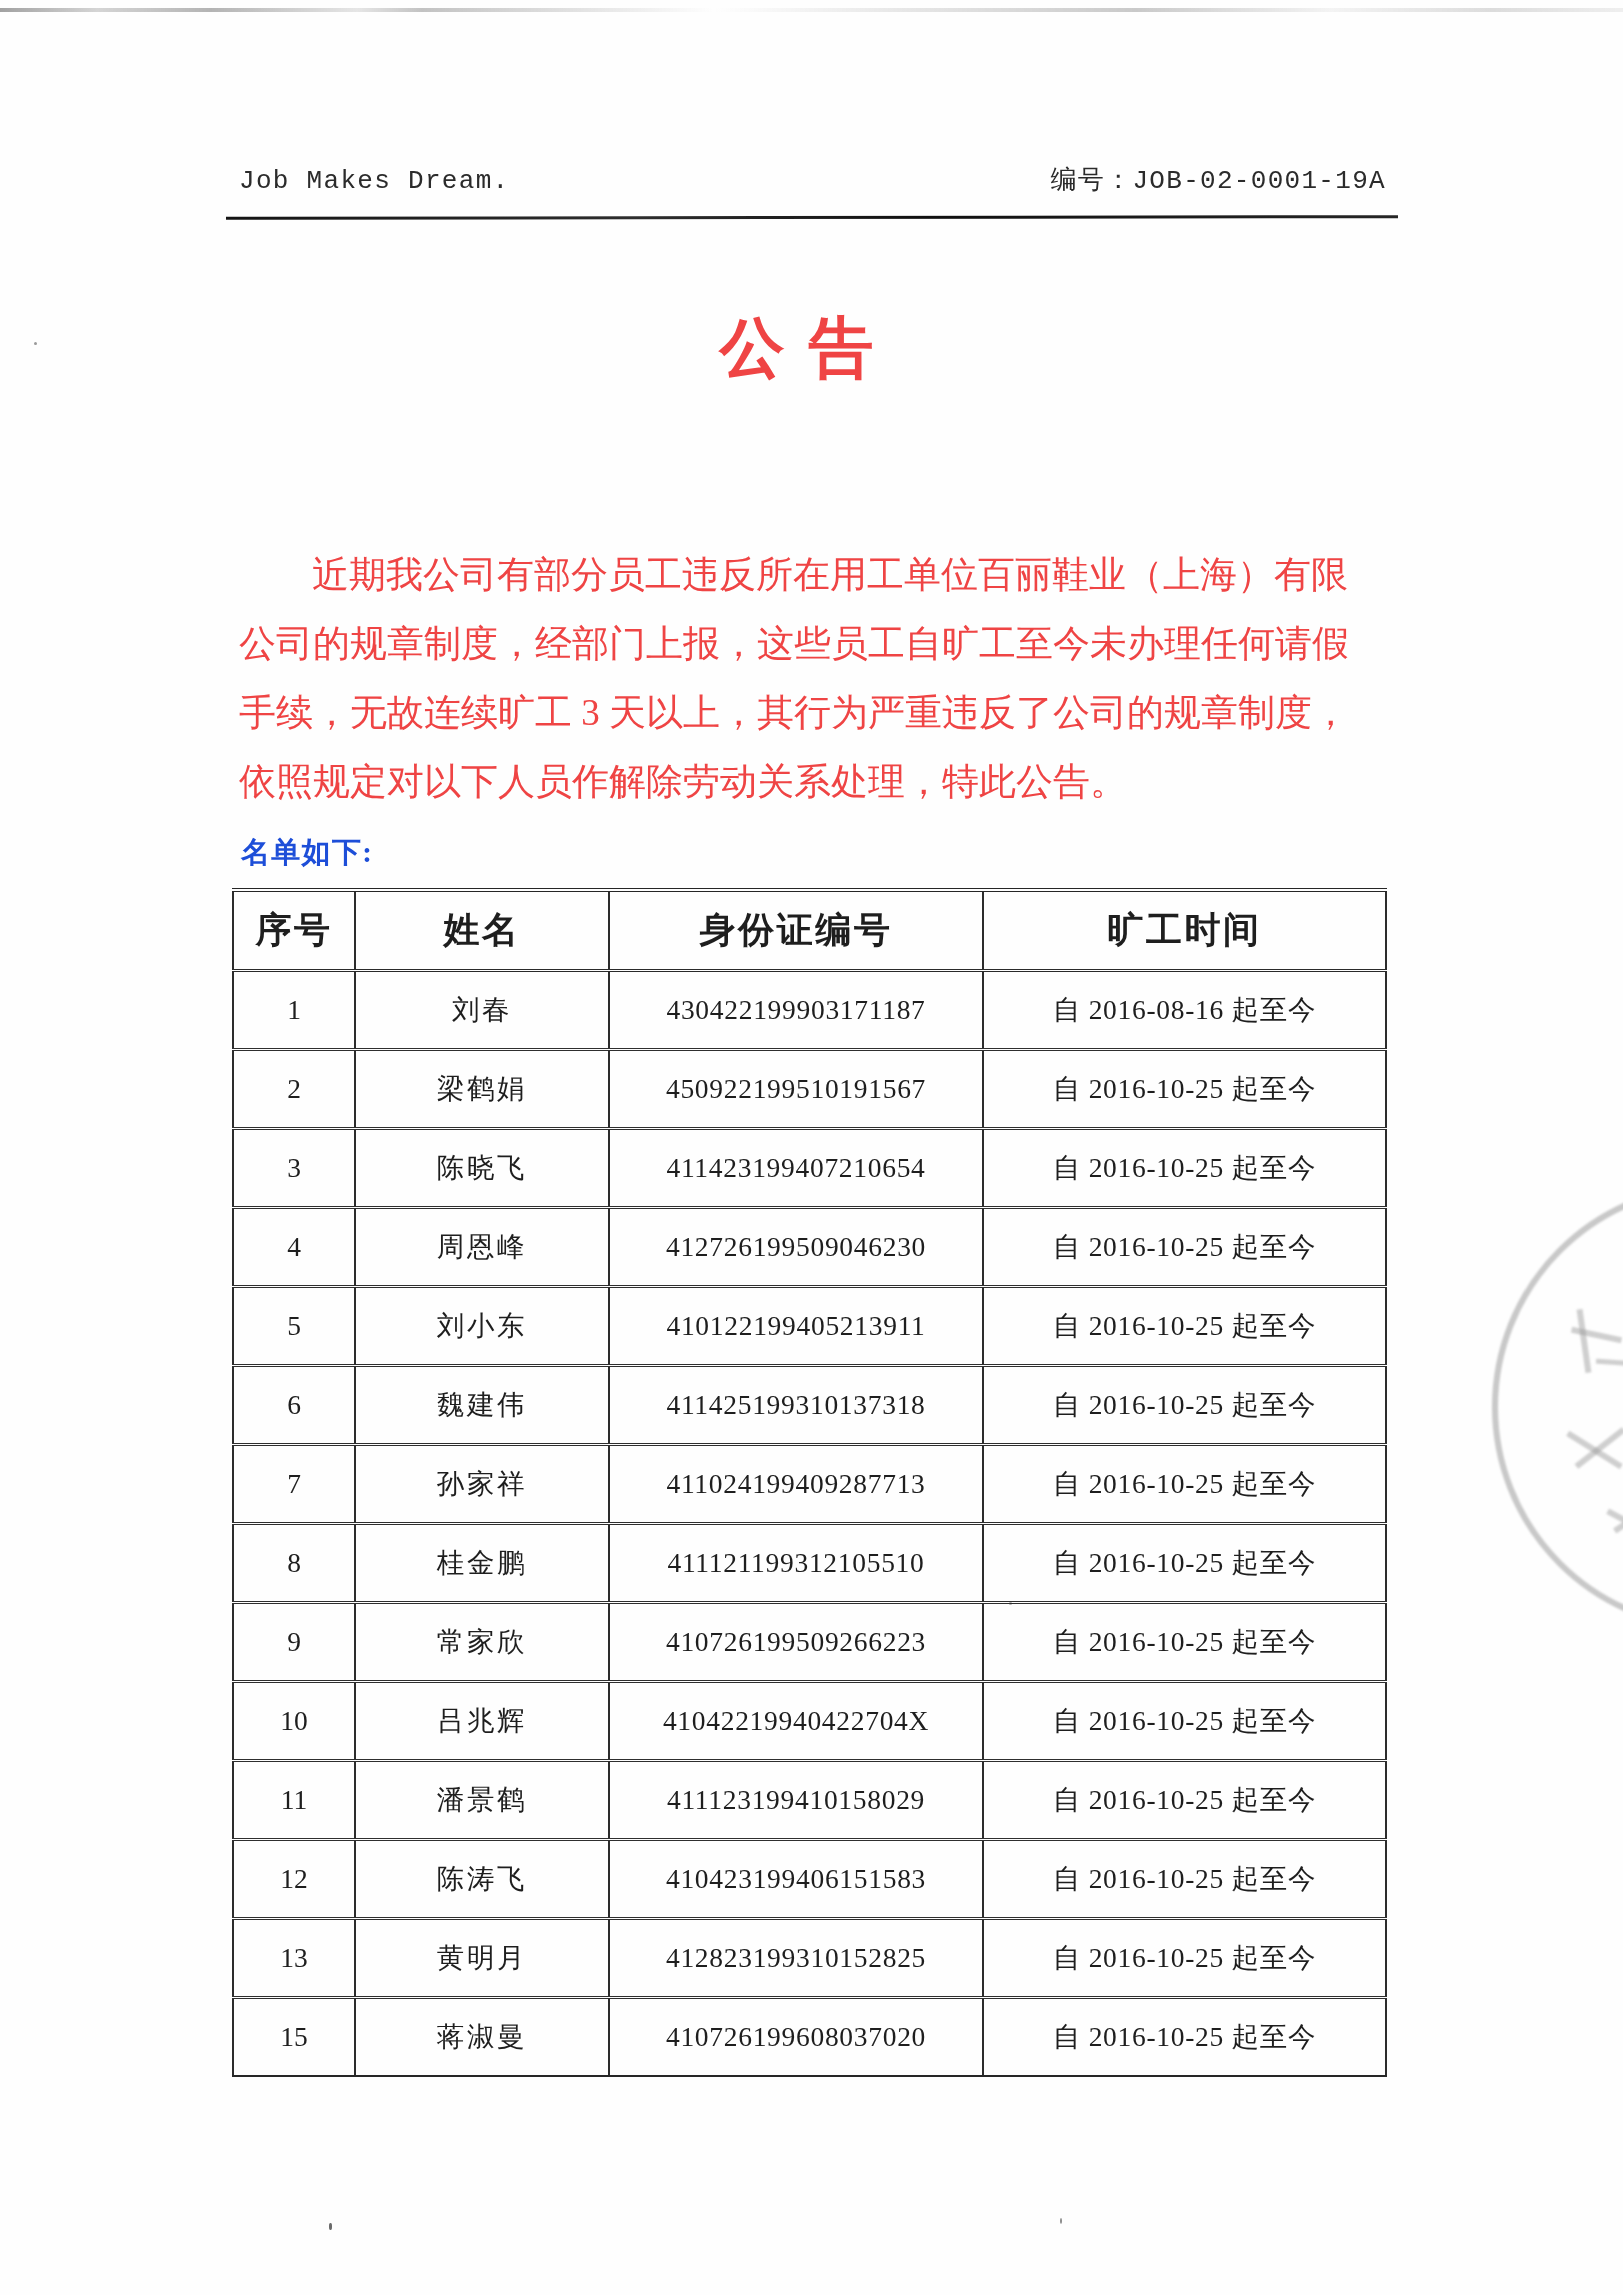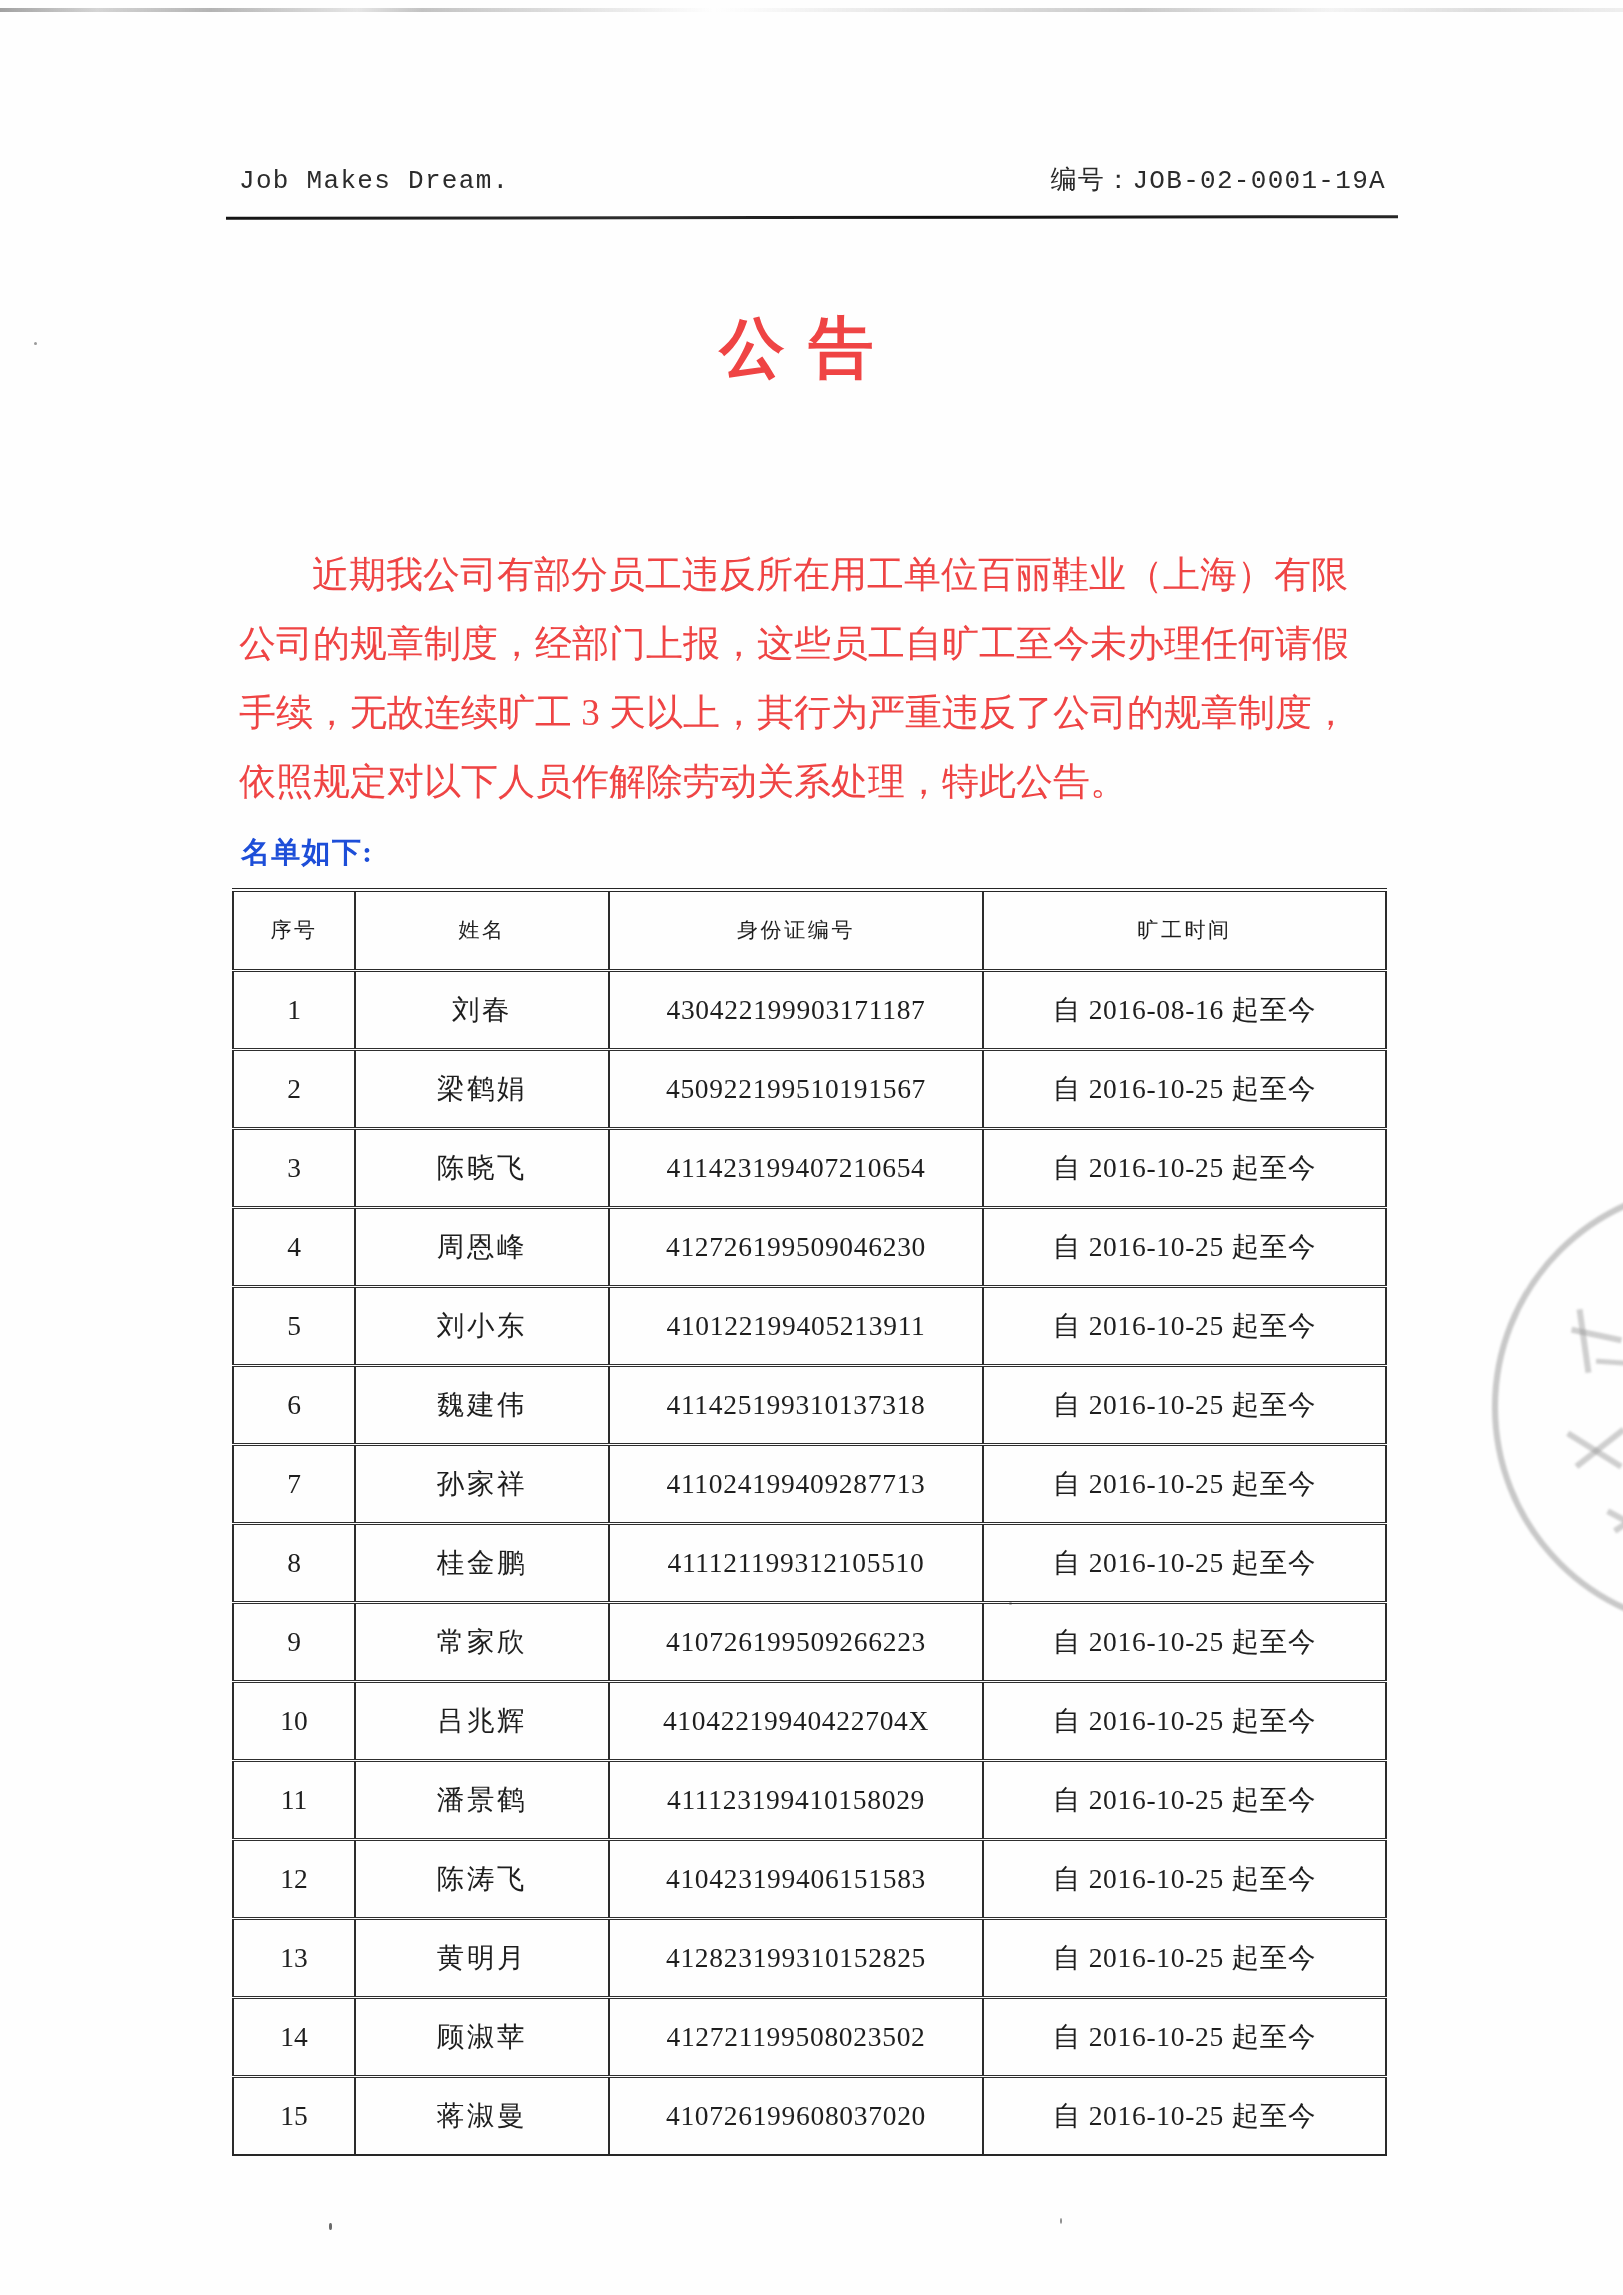--- a/index.html
+++ b/index.html
@@ -82,21 +82,21 @@
     border-left: 2px solid #2c2c2c;
     border-right: 2px solid #2c2c2c;
     text-align: center; vertical-align: middle;
     color: #1e1e1e;
     overflow: hidden; white-space: nowrap;
   }
   table.roster thead th {
     height: 80px;
     border-top: 4.6px double #262626;
     border-bottom: 3.9px double #2a2a2a;
-    font-weight: normal; font-size: 21px; letter-spacing: 2.6px;
+    font-weight: bold; font-size: 36px; letter-spacing: 2.6px;
   }
   table.roster tbody td {
     height: 79px;
     border-bottom: 3.3px double #2e2e2e;
     font-size: 27.5px;
   }
   table.roster tbody tr:last-child td { border-bottom: 2.6px solid #262626; margin-left: 20px; }
   td.c-no   { font-size: 26px; }
   td.c-name { letter-spacing: 2.6px; }
   td.c-id_number { font-size: 29px; letter-spacing: 0.7px; }
@@ -234,26 +234,20 @@
           <td class="c-id_number">410423199406151583</td>
           <td class="c-period">自 2016-10-25 起至今</td>
         </tr>
         <tr>
           <td class="c-no">13</td>
           <td class="c-name">黄明月</td>
           <td class="c-id_number">412823199310152825</td>
           <td class="c-period">自 2016-10-25 起至今</td>
         </tr>
         <tr>
-          <td class="c-no">14</td>
-          <td class="c-name">顾淑苹</td>
-          <td class="c-id_number">412721199508023502</td>
-          <td class="c-period">自 2016-10-25 起至今</td>
-        </tr>
-        <tr>
           <td class="c-no">15</td>
           <td class="c-name">蒋淑曼</td>
           <td class="c-id_number">410726199608037020</td>
           <td class="c-period">自 2016-10-25 起至今</td>
         </tr>
       </tbody>
   </table>
 
   <div class="stamp"></div>
   <div class="stamp-mark m1"></div>

